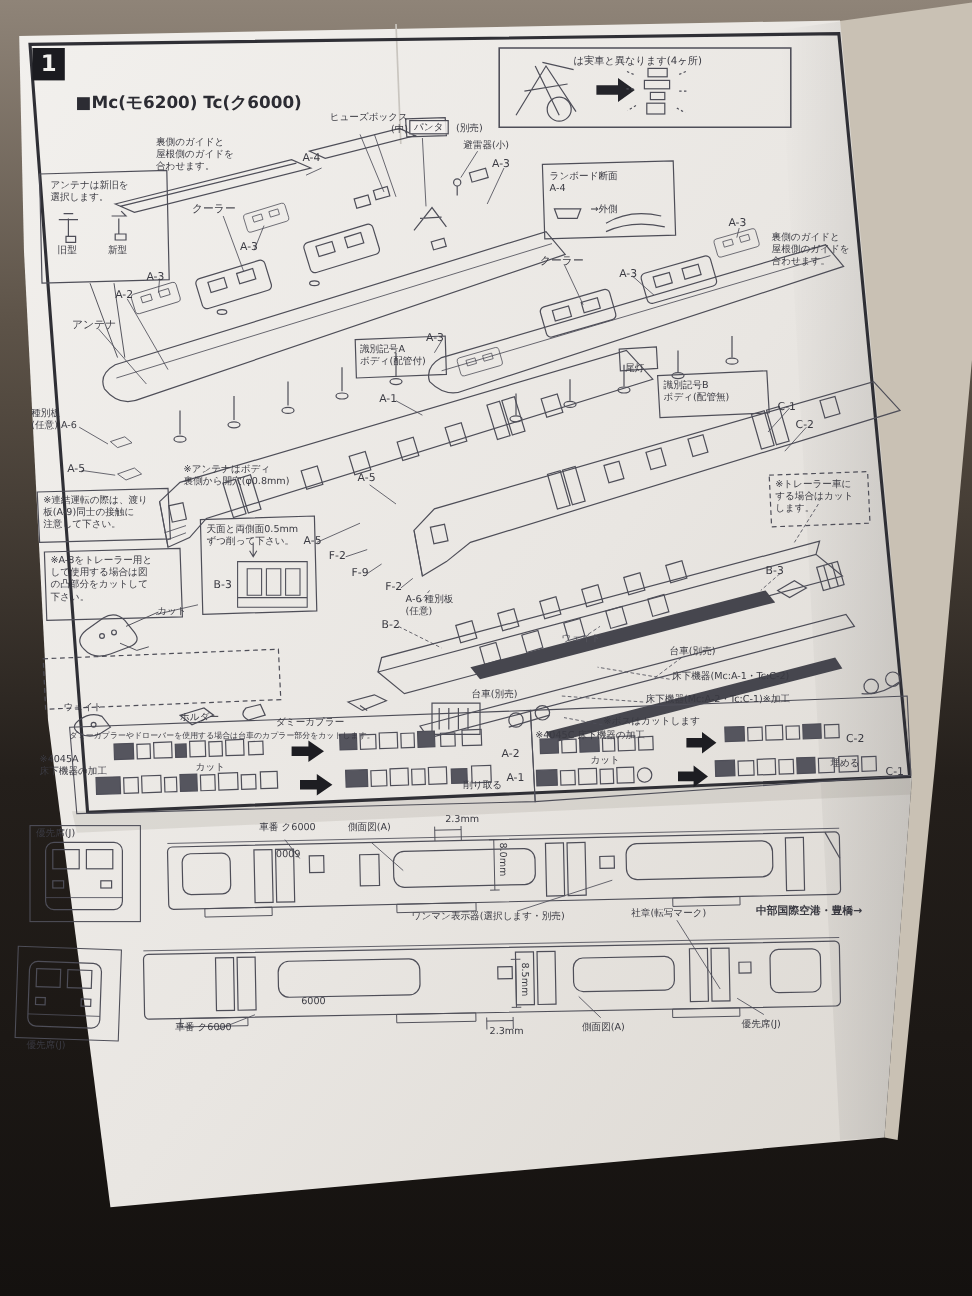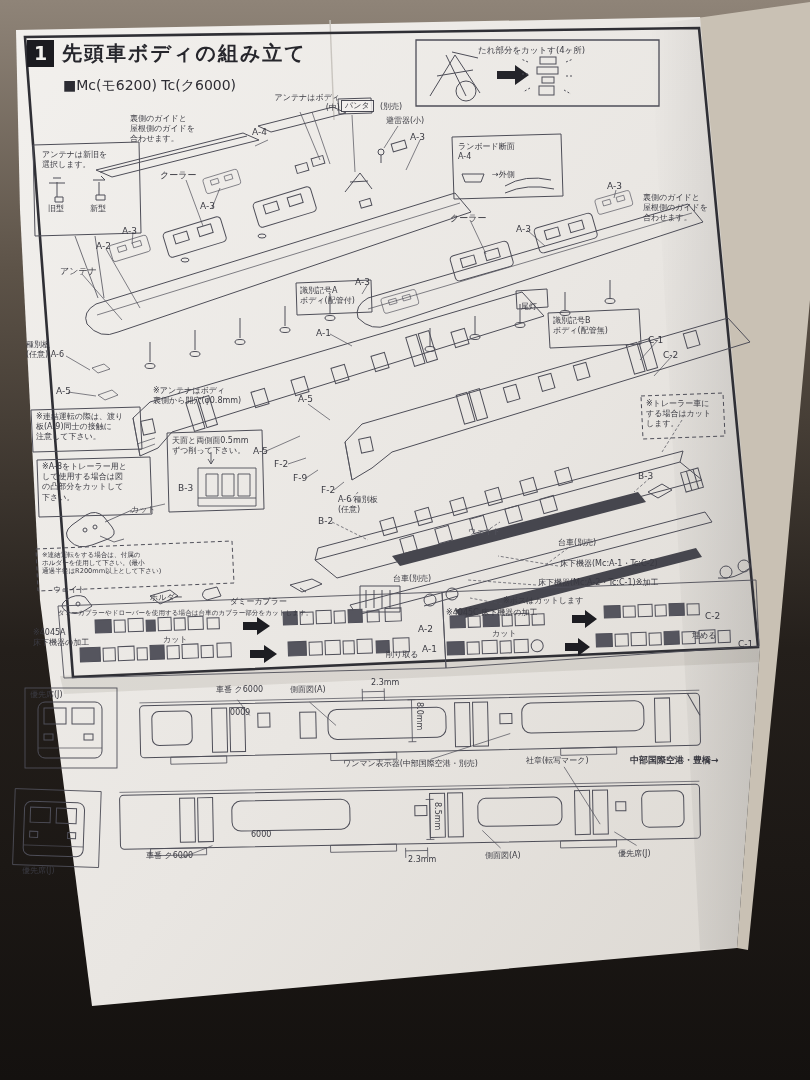--- a/index.html
+++ b/index.html
@@ -12,21 +12,21 @@
   .s7{font-size:6.6px;line-height:1.25}
   .bx{border:1.2px solid #4a4a54;padding:0 3px;background:rgba(243,241,238,.85)}
   .ralign{text-align:right}
   .rot90{transform:rotate(90deg);transform-origin:left top}
   .r180{transform:rotate(180deg)}
   .bold{font-weight:bold}
   .step-num{position:absolute;left:27px;top:40px;width:27px;height:27px;background:#1b1b20;
       color:#f2f1ee;font-weight:bold;font-size:19px;line-height:27px;text-align:center;z-index:6;}
   .title{position:absolute;left:62px;top:40px;font-weight:bold;font-size:20px;
       color:#26262c;letter-spacing:2px;z-index:6;}
-  .subtitle{position:absolute;left:63px;top:77px;font-weight:normal;font-size:14px;color:#2c2c33;z-index:6;}
+  .subtitle{position:absolute;left:63px;top:77px;font-weight:bold;font-size:14px;color:#2c2c33;z-index:6;}
   .panta-note{position:absolute;left:478px;top:45px;font-size:8.5px;color:#3a3a42;z-index:6;}
 </style>
 </head>
 <body>
 
 <div class="stage">
 
 <svg width="810" height="1080" viewBox="0 0 810 1080">
   <defs>
     <linearGradient id="bgGrad" x1="0" y1="0" x2="0" y2="1">
@@ -445,25 +445,24 @@
       <rect x="30" y="808" width="20" height="15"></rect>
           <rect x="56" y="808" width="20" height="15"></rect>
       <rect x="30" y="832" width="8" height="6"></rect>
           <rect x="68" y="832" width="8" height="6"></rect>
       <path d="M24 846 h60" stroke-width="0.7"></path>
     </g>
   </g>
 </svg>
 
 <div class="step-num">1</div>
-<div class="title">先頭車ボディの組み立て</div>
 <div class="subtitle">■Mc(モ6200) Tc(ク6000)</div>
-<div class="panta-note">たれ部分をカットす(4ヶ所)</div>
-
-<div class="lb s8 ralign" style="left:248px;top:93px;width:92px">アンテナはボディ
+<div class="panta-note">は実車と異なります(4ヶ所)</div>
+
+<div class="lb s8 ralign" style="left:248px;top:93px;width:92px">ヒューズボックス
 (中)</div>
 <div class="lb s8 bx" style="left:341px;top:100px">パンタ</div>
 <div class="lb s8" style="left:380px;top:102px">(別売)</div>
 <div class="lb s8" style="left:386px;top:116px">避雷器(小)</div>
 <div class="lb" style="left:252px;top:127px">A-4</div>
 <div class="lb" style="left:410px;top:132px">A-3</div>
 <div class="lb s8" style="left:458px;top:142px">ランボード断面
 A-4</div>
 <div class="lb s8" style="left:492px;top:170px">→外側</div>
 <div class="lb s8" style="left:130px;top:114px">裏側のガイドと
@@ -519,23 +518,20 @@
 <div class="lb" style="left:318px;top:516px">B-2</div>
 <div class="lb s8" style="left:468px;top:527px;color:#55555e">ウェイト</div>
 <div class="lb s8" style="left:646px;top:399px">※トレーラー車に
 する場合はカット
 します。</div>
 <div class="lb" style="left:638px;top:471px">B-3</div>
 <div class="lb s8" style="left:558px;top:538px">台車(別売)</div>
 <div class="lb s8" style="left:560px;top:559px">床下機器(Mc:A-1・Tc:C-2)</div>
 <div class="lb s8" style="left:538px;top:578px">床下機器(Mc:A-2・Tc:C-1)※加工</div>
 <div class="lb s8" style="left:503px;top:596px">※ボスはカットします</div>
-<div class="lb s7" style="left:42px;top:551px;width:188px">※連結運転をする場合は、付属の
-ホルダーを使用して下さい。(最小
-通過半径はR200mm以上として下さい)</div>
 <div class="lb s8" style="left:53px;top:585px">ウェイト</div>
 <div class="lb s8" style="left:150px;top:593px">ホルダー</div>
 <div class="lb s8" style="left:230px;top:597px">ダミーカプラー</div>
 <div class="lb s7" style="left:58px;top:609px;width:360px">ダミーカプラーやドローバーを使用する場合は台車のカプラー部分をカットします。</div>
 <div class="lb s8" style="left:393px;top:574px">台車(別売)</div>
 <div class="lb s8" style="left:33px;top:628px">※4045A
 床下機器の加工</div>
 <div class="lb" style="left:418px;top:624px">A-2</div>
 <div class="lb s8" style="left:163px;top:635px">カット</div>
 <div class="lb s8" style="left:386px;top:650px">削り取る</div>
@@ -543,21 +539,21 @@
 <div class="lb s8" style="left:446px;top:608px">※4045C 床下機器の加工</div>
 <div class="lb" style="left:705px;top:611px">C-2</div>
 <div class="lb s8" style="left:492px;top:629px">カット</div>
 <div class="lb s8" style="left:692px;top:631px">埋める</div>
 <div class="lb" style="left:738px;top:639px">C-1</div>
 <div class="lb s8" style="left:216px;top:685px">車番 ク6000</div>
 <div class="lb s8" style="left:290px;top:685px">側面図(A)</div>
 <div class="lb s8" style="left:371px;top:678px">2.3mm</div>
 <div class="lb s8 rot90" style="left:424px;top:702px">8.0mm</div>
 <div class="lb s8 r180" style="left:230px;top:705px">6000</div>
-<div class="lb s8" style="left:343px;top:759px">ワンマン表示器(中部国際空港・別売)</div>
+<div class="lb s8" style="left:343px;top:759px">ワンマン表示器(選択します・別売)</div>
 <div class="lb s8" style="left:526px;top:756px">社章(転写マーク)</div>
 <div class="lb bold" style="left:630px;top:755px">中部国際空港・豊橋→</div>
 <div class="lb s8" style="left:30px;top:690px">優先席(J)</div>
 <div class="lb s8" style="left:146px;top:851px">車番 ク6000</div>
 <div class="lb s8" style="left:408px;top:855px">2.3mm</div>
 <div class="lb s8 rot90" style="left:442px;top:802px">8.5mm</div>
 <div class="lb s8" style="left:485px;top:851px">側面図(A)</div>
 <div class="lb s8" style="left:618px;top:849px">優先席(J)</div>
 <div class="lb s8" style="left:22px;top:866px">優先席(J)</div>
 <div class="lb s8" style="left:251px;top:830px">6000</div>

